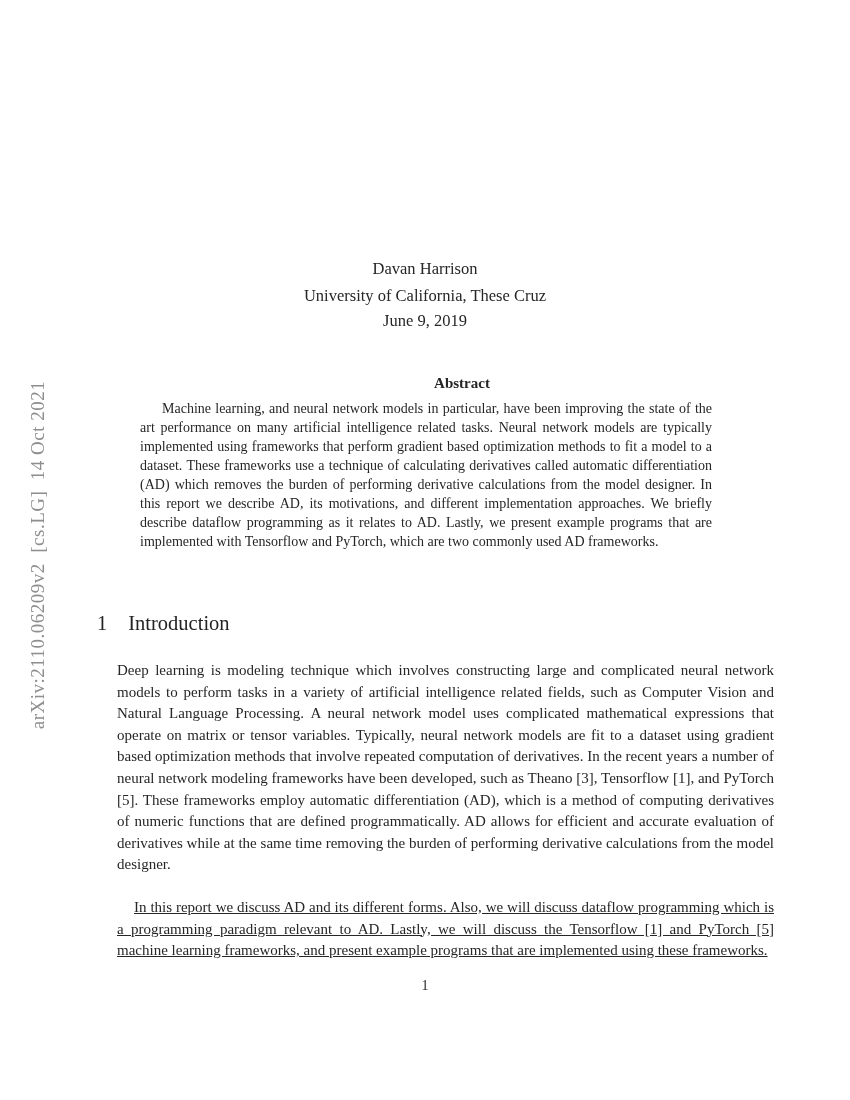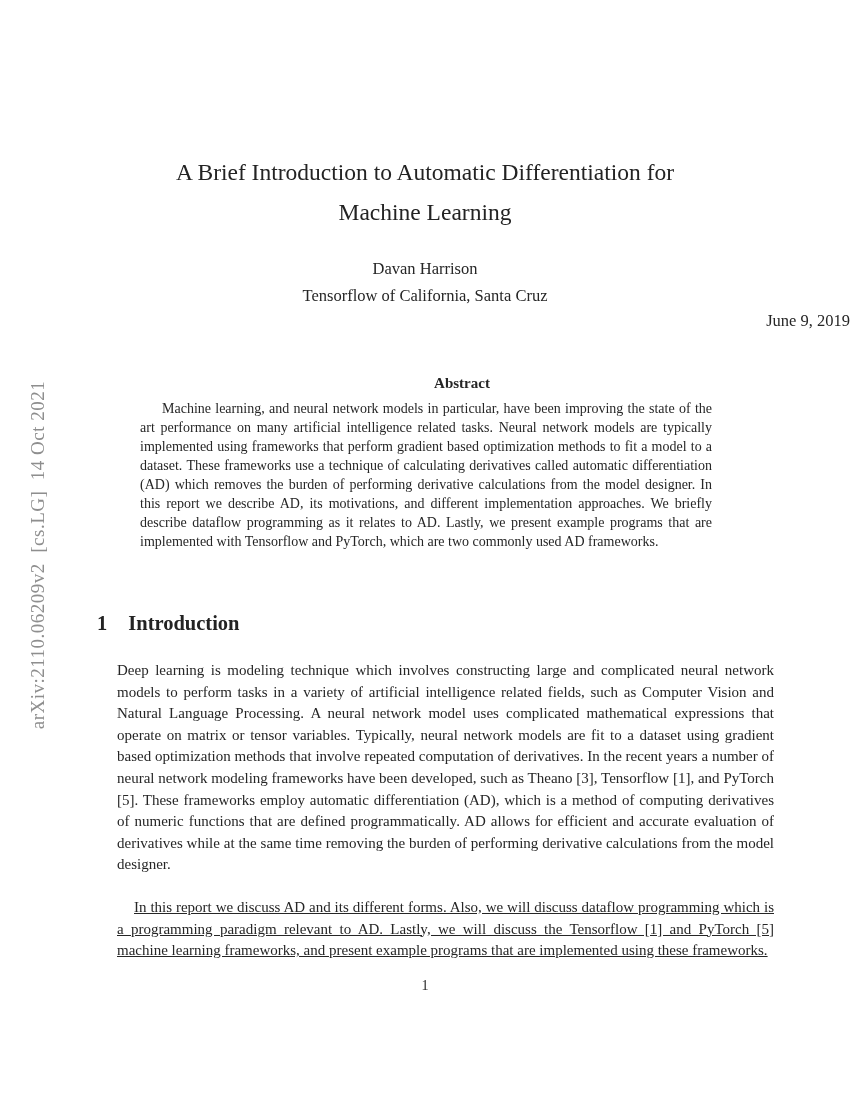--- a/index.html
+++ b/index.html
@@ -45,21 +45,21 @@
     text-align: center;
     font-size: 16.5px;
     line-height: 27px;
     margin-top: 8px;
   }
   .date {
     position: absolute;
     top: 311px;
     left: 0;
     width: 100%;
-    text-align: right;
+    text-align: center;
     font-size: 16.5px;
   }
   .abstract-heading {
     position: absolute;
     top: 375px;
     left: 0;
     width: 100%;
     text-align: center;
     font-weight: bold;
     font-size: 15px;
@@ -73,21 +73,21 @@
     font-size: 14px;
     line-height: 19px;
     text-align: justify;
     text-indent: 22px;
   }
   .section-heading {
     position: absolute;
     top: 612px;
     left: 97px;
     font-size: 20.5px;
-    font-weight: bold;
+    font-weight: normal;
     color: #232323;
   }
   .section-number {
     display: inline-block;
     margin-right: 21px;
   }
   .body-text {
     position: absolute;
     left: 97px;
     width: 657px;
@@ -107,28 +107,24 @@
     font-size: 14px;
   }
 </style>
 </head>
 <body>
 
 <div class="page">
 
   <div class="watermark">arXiv:2110.06209v2  [cs.LG]  14 Oct 2021</div>
 
-  <div class="title">
-    <div>A Brief Introduction to Automatic Differentiation for</div>
-    <div>Machine Learning</div>
-  </div>
 
   <div class="author-block">
     <div>Davan Harrison</div>
-    <div>Tensorflow of California, Santa Cruz</div>
+    <div>University of California, These Cruz</div>
   </div>
 
   <div class="date">June 9, 2019</div>
 
   <div class="abstract-heading">Abstract</div>
 
   <div class="abstract-body">Machine learning, and neural network models in particular, have been improving the state of the art performance on many artificial intelligence related tasks. Neural network models are typically implemented using frameworks that perform gradient based optimization methods to fit a model to a dataset. These frameworks use a technique of calculating derivatives called automatic differentiation (AD) which removes the burden of performing derivative calculations from the model designer. In this report we describe AD, its motivations, and different implementation approaches. We briefly describe dataflow programming as it relates to AD. Lastly, we present example programs that are implemented with Tensorflow and PyTorch, which are two commonly used AD frameworks.</div>
 
   <div class="section-heading">
     <span class="section-number">1</span><span>Introduction</span>

